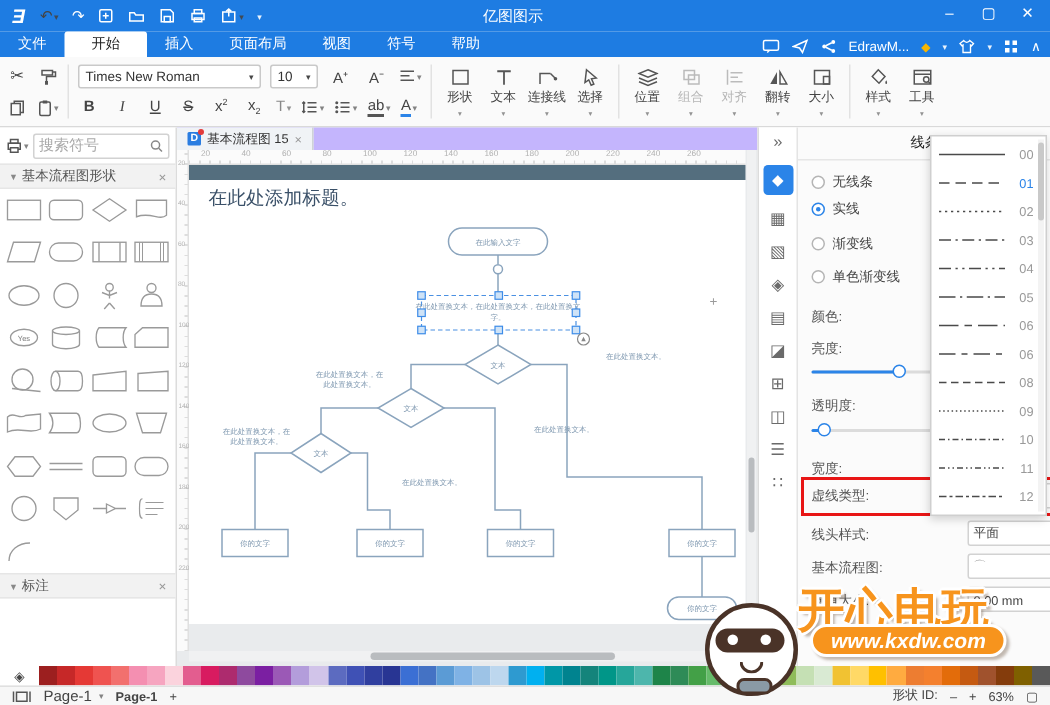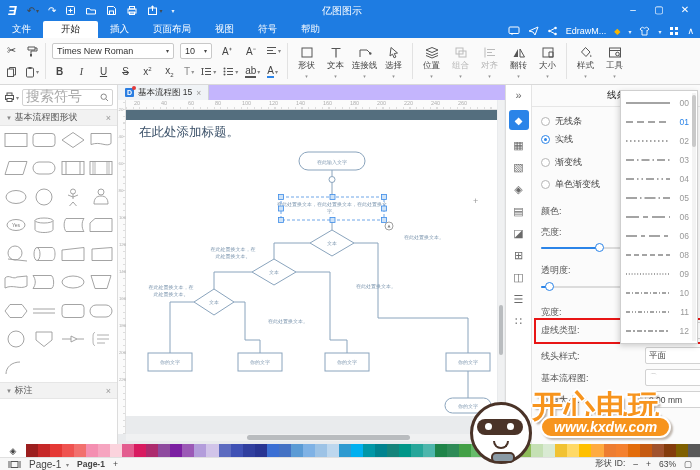--- a/index.html
+++ b/index.html
@@ -37,21 +37,21 @@
   .bigbtn { width:29px; display:flex; flex-direction:column; align-items:center; justify-content:center; gap:1px; color:#444; font-size:8.5px; padding-top:2px; }
   .bigbtn svg { display:block; }
   .bigbtn .caret { font-size:5px; color:#888; }
   .bigbtn.disabled { color:#b5b5b5; }
   sup,sub { font-size:6px; }
 
   
   .sidebar { position:absolute; left:0; top:85px; width:118px; height:359px; background:#fff; border-right:1px solid #dcdcdc; font-size:9px; color:#444; }
   .sb-head { height:18px; display:flex; align-items:center; justify-content:space-between; padding:0 6px; background:#f7f7f7; }
   .sb-search { height:24px; display:flex; align-items:center; gap:3px; padding:0 4px; }
-  .sb-search .box { flex:1; height:17px; border:1px solid #d2d2d2; border-radius:2px; background:#fff; display:flex; align-items:center; padding:0 3px; color:#a9a9a9; font-size:14px; }
+  .sb-search .box { flex:1; height:17px; border:1px solid #d2d2d2; border-radius:2px; background:#fff; display:flex; align-items:center; padding:0 3px; color:#a9a9a9; font-size:10px; }
   .sb-section { height:17px; display:flex; align-items:center; justify-content:space-between; background:#f2f2f2; padding:0 6px; border-top:1px solid #e6e6e6; border-bottom:1px solid #e6e6e6; color:#555; }
   .shape-grid { display:grid; grid-template-columns:repeat(4,1fr); padding:3px 2px; row-gap:6px; }
   .shape-cell { display:flex; align-items:center; justify-content:center; height:22px; }
 
   
   .canvas { position:absolute; left:118px; top:85px; width:387px; height:359px; background:#e9ebed; }
   .doc-tabs { position:absolute; left:0; top:0; width:387px; height:15px; background:#c4b5fd; display:flex; }
   .doc-tab { display:flex; align-items:center; gap:4px; background:#f0f3f6; padding:0 7px; font-size:8.5px; color:#333; border-right:1px solid #cfd3d7; }
   .doc-tab .dicon { width:9px; height:9px; background:#2a7de1; color:#fff; font-size:7px; font-weight:bold; display:flex; align-items:center; justify-content:center; border-radius:1px; position:relative; }
   .doc-tab .dicon::after { content:""; position:absolute; right:-2px; top:-2px; width:4px; height:4px; background:#e23b3b; border-radius:50%; }

